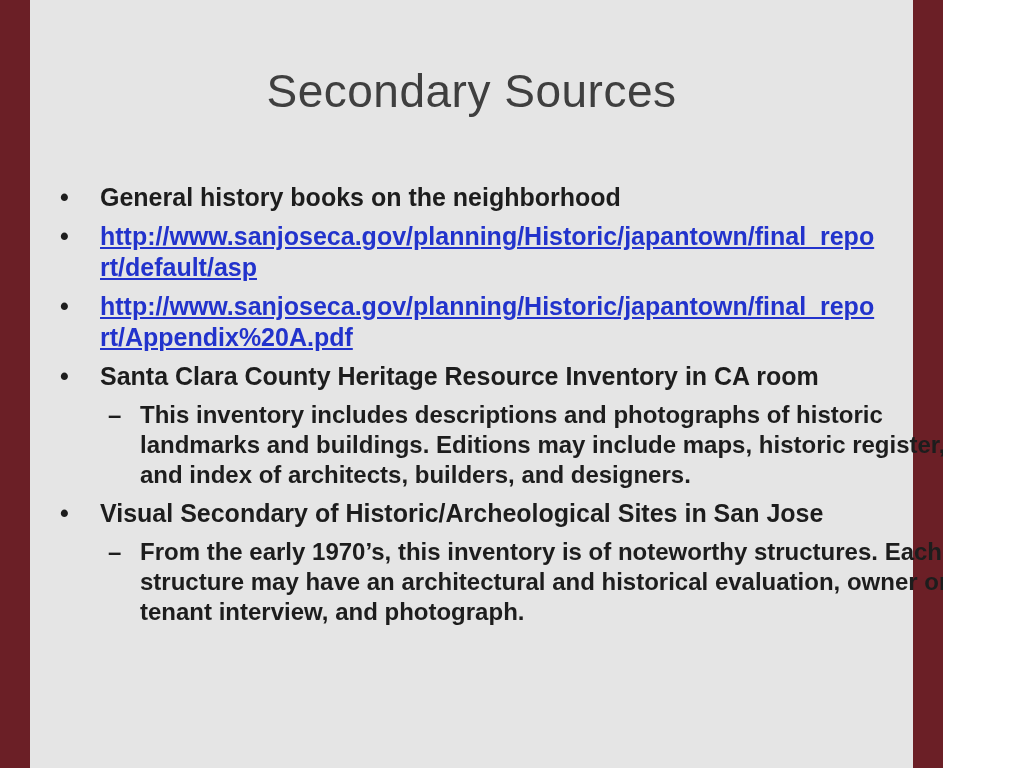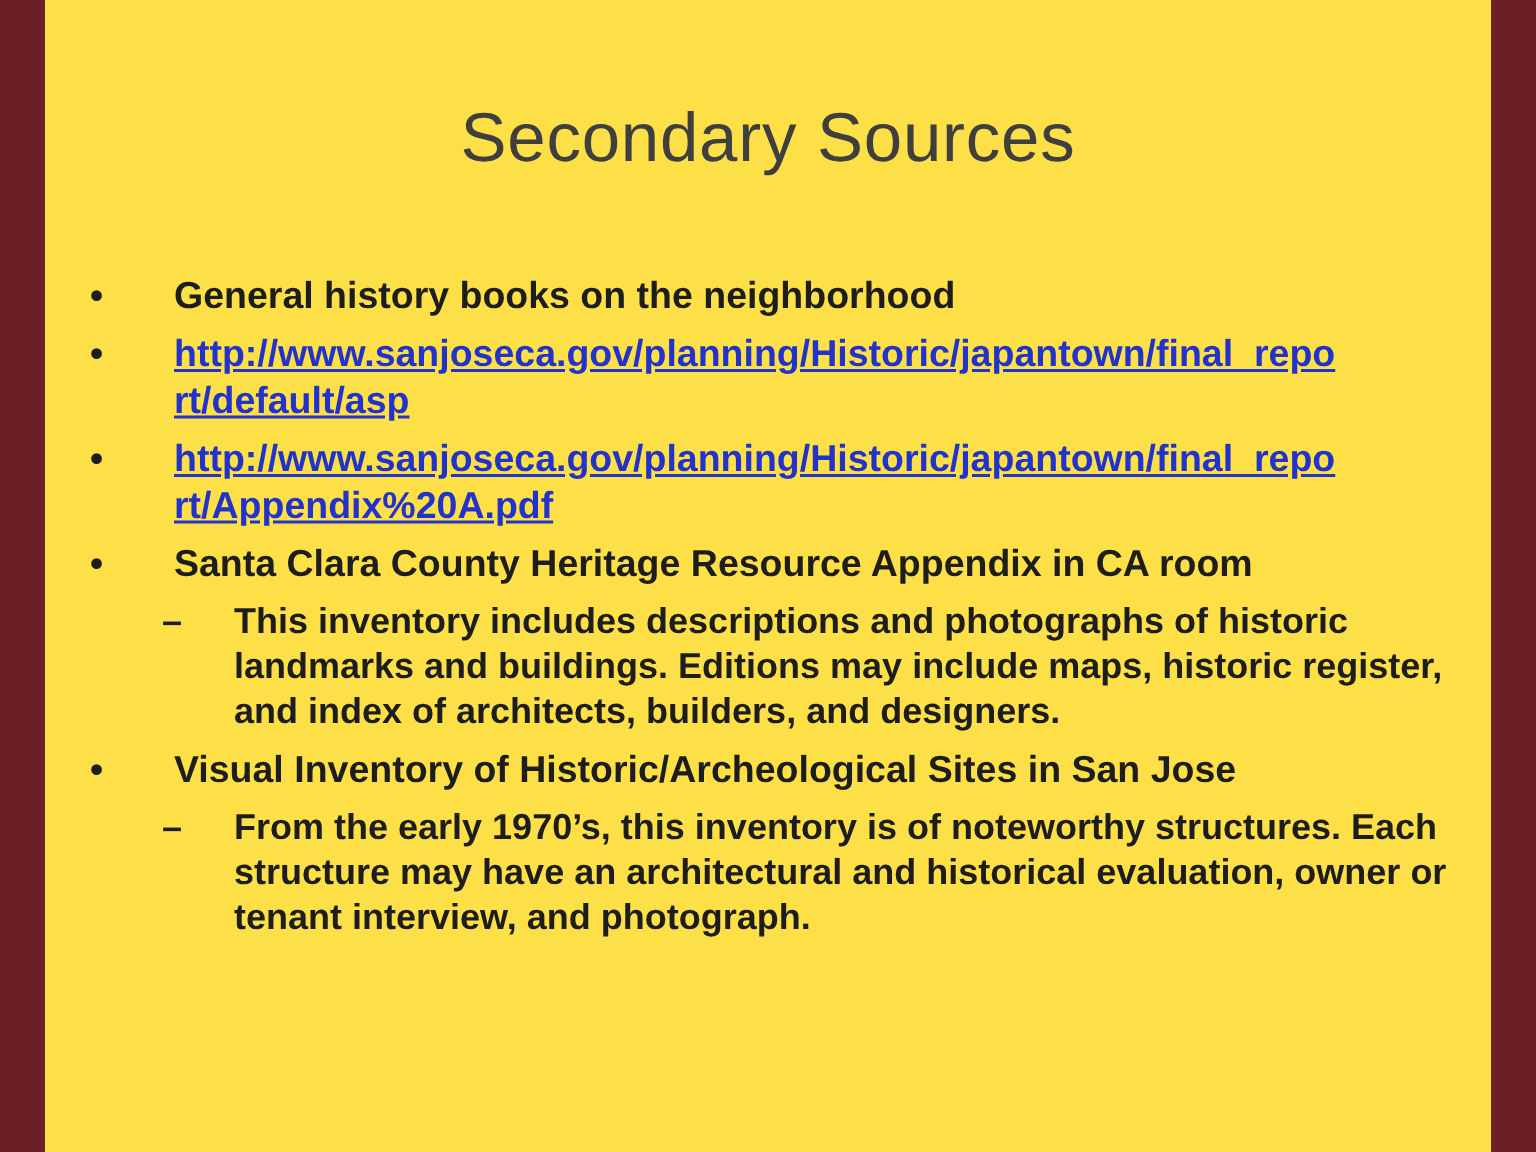--- a/index.html
+++ b/index.html
@@ -8,23 +8,23 @@
     --text-color:#1d1d1d;
     --title-color:#3f3f3f;
   }
   html,body{margin:0;padding:0;}
   body{
     font-family:"Liberation Sans", sans-serif;
     background:#ffffff;
   }
   .slide{
     position:relative;
-    width:1024px;
+    width:943px;
     height:768px;
-    background:#fde047;
+    background:#e5e5e5;
     overflow:hidden;
   }
   .accent-bar{
     position:absolute;
     top:0;
     bottom:0;
     width:30px;
     background:var(--bar-color);
   }
   .accent-bar.left{left:0;}
@@ -65,21 +65,20 @@
   .item .marker{
     flex:none;
     width:40px;
     font-weight:700;
   }
   .item.level2 .marker{
     width:32px;
   }
   .item .text{
     flex:1;
-    margin-left:16px;
   }
   .item a{
     color:var(--link-color);
     word-break:break-word;
   }
 </style>
 </head>
 <body>
 
 <div class="slide">
@@ -96,28 +95,28 @@
       <div class="item level1">
         <span class="marker">•</span>
         <span class="text"><a href="#">http://www.sanjoseca.gov/planning/Historic/japantown/final_repo<br>rt/default/asp</a></span>
       </div>
       <div class="item level1">
         <span class="marker">•</span>
         <span class="text"><a href="#">http://www.sanjoseca.gov/planning/Historic/japantown/final_repo<br>rt/Appendix%20A.pdf</a></span>
       </div>
       <div class="item level1">
         <span class="marker">•</span>
-        <span class="text">Santa Clara County Heritage Resource Appendix in CA room</span>
+        <span class="text">Santa Clara County Heritage Resource Inventory in CA room</span>
       </div>
       <div class="item level2">
         <span class="marker">–</span>
         <span class="text">This inventory includes descriptions and photographs of historic<br>landmarks and buildings. Editions may include maps, historic register,<br>and index of architects, builders, and designers.</span>
       </div>
       <div class="item level1">
         <span class="marker">•</span>
-        <span class="text">Visual Inventory of Historic/Archeological Sites in San Jose</span>
+        <span class="text">Visual Secondary of Historic/Archeological Sites in San Jose</span>
       </div>
       <div class="item level2">
         <span class="marker">–</span>
         <span class="text">From the early 1970’s, this inventory is of noteworthy structures. Each<br>structure may have an architectural and historical evaluation, owner or<br>tenant interview, and photograph.</span>
       </div>
     </div>
 </div>
 
 </body></html>

